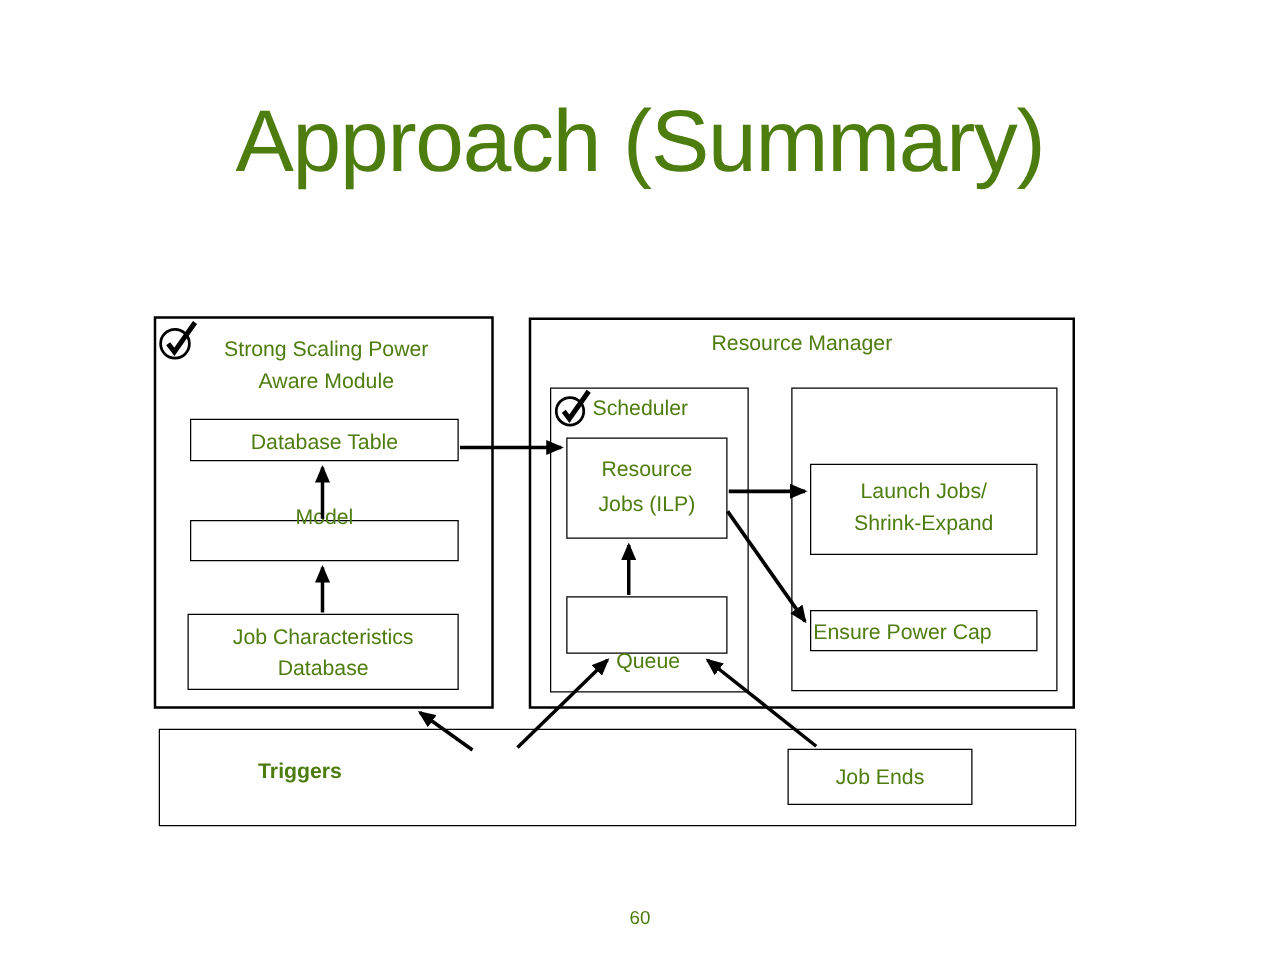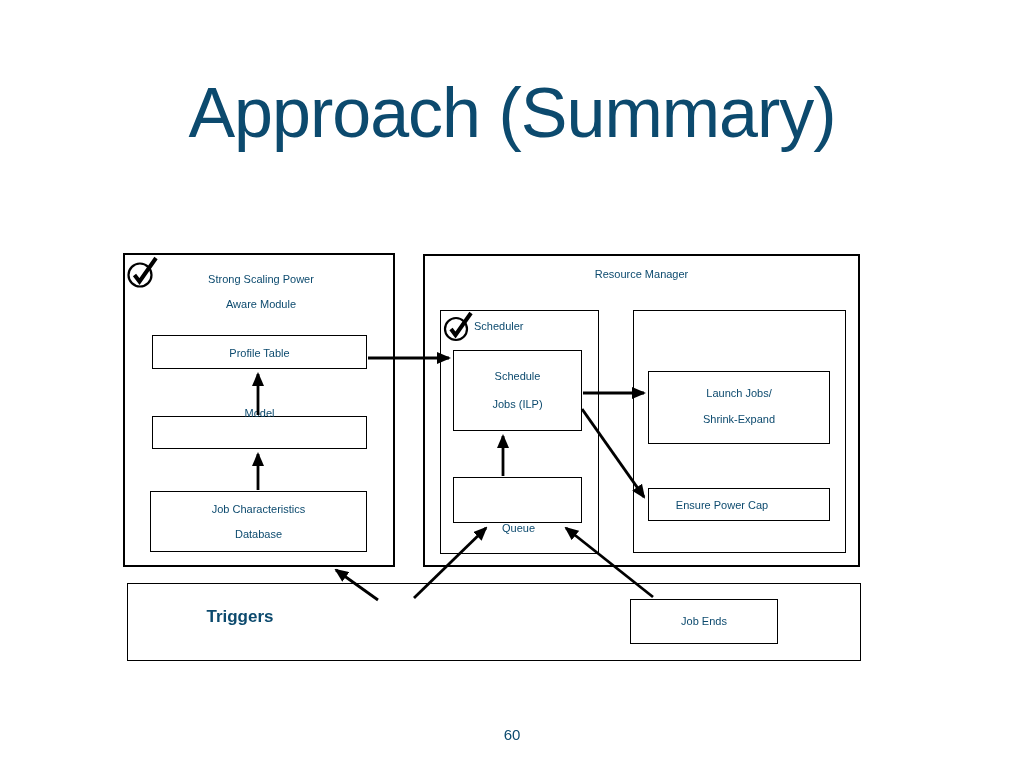--- a/index.html
+++ b/index.html
@@ -1,21 +1,21 @@
 <!DOCTYPE html>
 <html><head>
 <meta charset="utf-8">
 <style>
   html,body{margin:0;padding:0;background:#888;}
   .slide{
     position:relative;
     width:1024px;height:768px;
     background:#ffffff;
     font-family:"Liberation Sans", sans-serif;
-    color:#0c4a6e;
+    color:#4d7c0f;
     overflow:hidden;
     margin:0 auto;
   }
   .abs{position:absolute;box-sizing:border-box;}
   .slide-title{
     left:0;top:76px;width:1024px;
     text-align:center;
     font-size:70px;
     line-height:1.08;
     letter-spacing:-1px;
@@ -24,21 +24,21 @@
   .box{
     border:1.6px solid #000;
     background:#fff;
     box-sizing:border-box;
     position:absolute;
   }
   .outer{border-width:2px;}
   .lbl{
     position:absolute;box-sizing:border-box;
     text-align:center;
-    font-size:11px;
+    font-size:17px;
     line-height:25px;
     white-space:pre-line;
   }
   .ellipse{
     position:absolute;box-sizing:border-box;
     border:1.6px solid #000;
     border-radius:50%;
     background:#fff;
     display:flex;align-items:center;justify-content:center;
     font-size:16px;
@@ -62,41 +62,41 @@
 
   <svg class="check-icon" style="left:126px;top:254px;" width="34" height="36" viewBox="0 0 34 36">
     <circle cx="14" cy="21" r="11.5" fill="none" stroke="#000" stroke-width="2.2"></circle>
     <path d="M8.5 21 L13.5 27.5 L30 4" fill="none" stroke="#000" stroke-width="4"></path>
   </svg>
 
   <div class="lbl" style="left:155px;top:267px;width:212px;">Strong Scaling Power
 Aware Module</div>
 
   <div class="box" style="left:152px;top:335px;width:215px;height:34px;"></div>
-  <div class="lbl" style="left:152px;top:341px;width:215px;">Profile Table</div>
+  <div class="lbl" style="left:152px;top:341px;width:215px;">Database Table</div>
 
   <div class="box" style="left:152px;top:416px;width:215px;height:33px;"></div>
   <div class="lbl" style="left:152px;top:401px;width:215px;">Model</div>
 
   <div class="box" style="left:150px;top:491px;width:217px;height:61px;"></div>
   <div class="lbl" style="left:150px;top:497px;width:217px;">Job Characteristics
 Database</div>
 
   <div class="box outer" style="left:423px;top:254px;width:437px;height:313px;"></div>
   <div class="lbl" style="left:423px;top:262px;width:437px;">Resource Manager</div>
 
   <div class="box" style="left:440px;top:310px;width:159px;height:244px;"></div>
   <svg class="check-icon" style="left:443px;top:309px;" width="32" height="34" viewBox="0 0 32 34">
     <circle cx="13" cy="20" r="11" fill="none" stroke="#000" stroke-width="2.2"></circle>
     <path d="M8 20 L12.5 26 L28 4" fill="none" stroke="#000" stroke-width="4"></path>
   </svg>
   <div class="lbl" style="left:474px;top:314px;width:110px;text-align:left;">Scheduler</div>
 
   <div class="box" style="left:453px;top:350px;width:129px;height:81px;"></div>
-  <div class="lbl" style="left:453px;top:362px;width:129px;line-height:28px;">Schedule
+  <div class="lbl" style="left:453px;top:362px;width:129px;line-height:28px;">Resource
 Jobs (ILP)</div>
 
   <div class="box" style="left:453px;top:477px;width:129px;height:46px;"></div>
   <div class="lbl" style="left:453px;top:516px;width:131px;">Queue</div>
 
   <div class="box" style="left:633px;top:310px;width:213px;height:243px;"></div>
 
   <div class="box" style="left:648px;top:371px;width:182px;height:73px;"></div>
   <div class="lbl" style="left:648px;top:380px;width:182px;line-height:26px;">Launch Jobs/
 Shrink-Expand</div>

